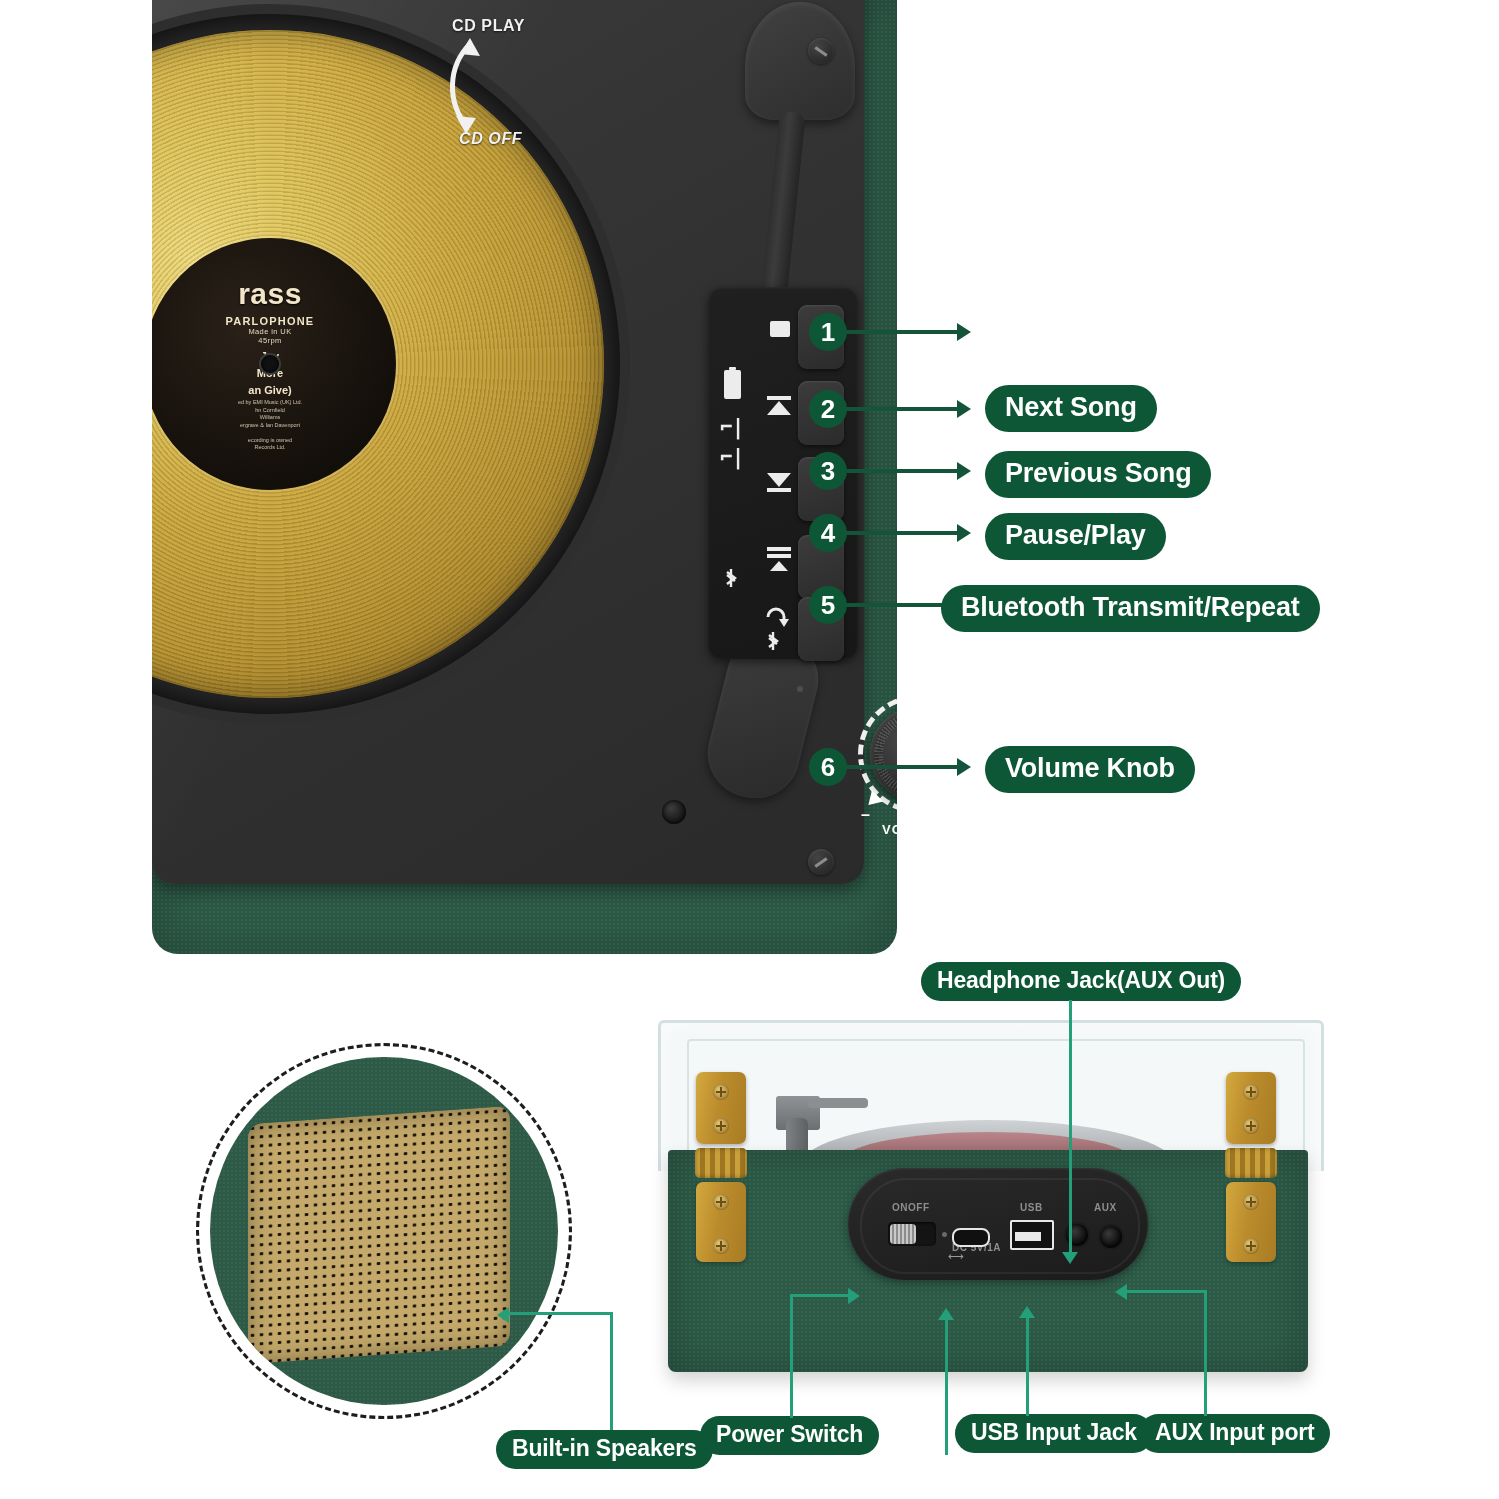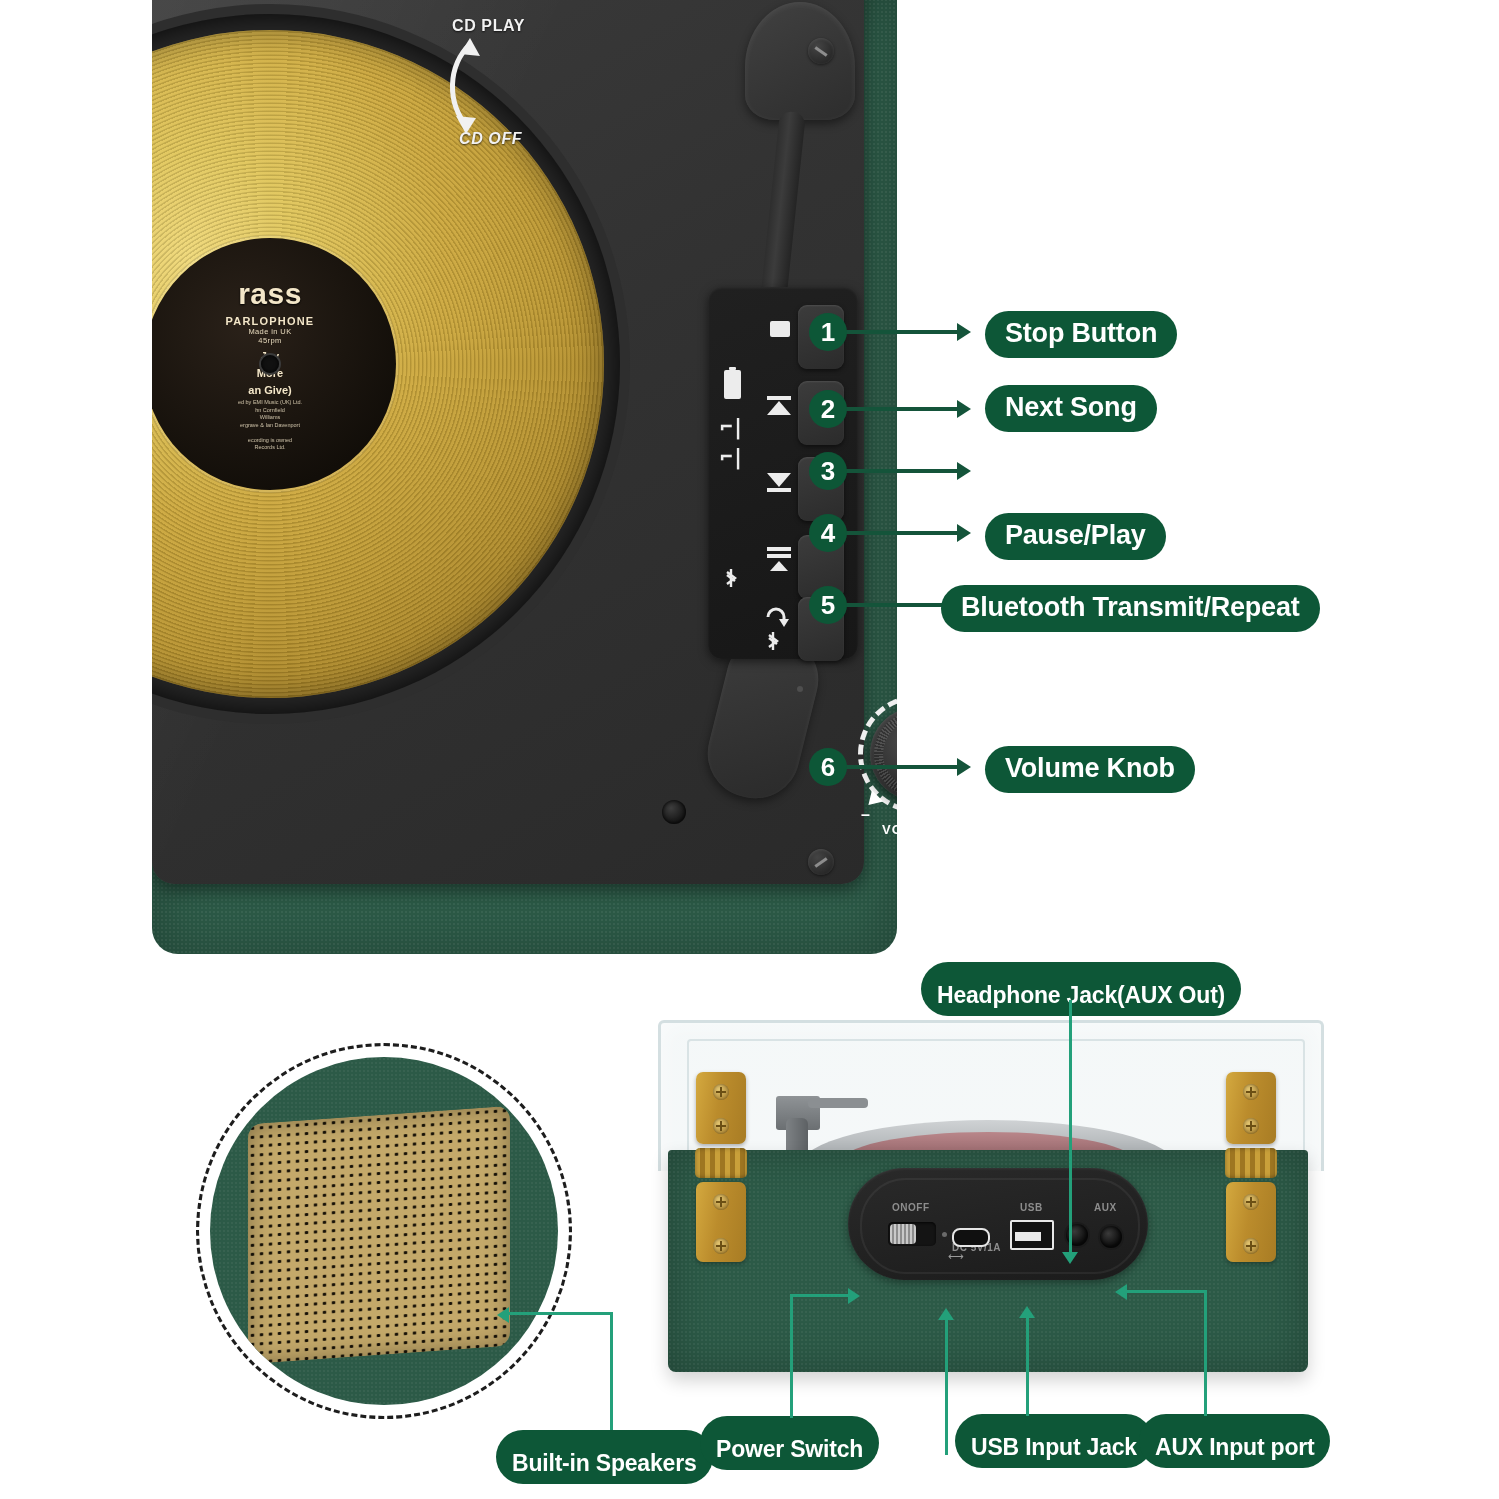--- a/index.html
+++ b/index.html
@@ -7,21 +7,21 @@
        font-family:"Liberation Sans",sans-serif;}
 
   .stage{position:absolute;inset:0;}
 
   
   .pill{position:absolute;background:#0d5737;color:#ffffff;
         border-radius:999px;font-weight:bold;white-space:nowrap;
         display:flex;align-items:center;justify-content:center;
         letter-spacing:-.2px;}
   .pill.top{font-size:27px;padding:7px 20px 9px;}
-  .pill.bot{font-size:23px;padding:20px 16px 7px;}
+  .pill.bot{font-size:23px;padding:5px 16px 7px;}
 
   
   .num{position:absolute;width:38px;height:38px;border-radius:50%;
        background:#0d5737;color:#fff;font-size:26px;font-weight:bold;
        display:flex;align-items:center;justify-content:center;z-index:9;}
 
   
   .lineH{position:absolute;height:4px;background:#14543a;}
   .lineV{position:absolute;width:3px;background:#23a07a;}
   .lineHt{position:absolute;height:3px;background:#23a07a;}
@@ -346,30 +346,30 @@
     <div class="voltri" style="left:713px;top:800px;transform:rotate(-135deg);"></div>
 
     <div class="volsign" style="left:709px;top:812px;">–</div>
 
     <div class="vollabel" style="left:730px;top:828px;">VOLUME</div>
   </div>
 
   <div class="num" style="left:809px;top:313px;">1</div>
   <div class="lineH" style="left:843px;top:330px;width:120px;"></div>
   <div class="arrowR" style="left:957px;top:323px;"></div>
-  <div class="pill top" style="left:985px;top:311px;">Stop Button</div>
 
   <div class="num" style="left:809px;top:390px;">2</div>
   <div class="lineH" style="left:843px;top:407px;width:120px;"></div>
   <div class="arrowR" style="left:957px;top:400px;"></div>
   <div class="pill top" style="left:985px;top:385px;">Next Song</div>
 
   <div class="num" style="left:809px;top:452px;">3</div>
   <div class="lineH" style="left:843px;top:469px;width:120px;"></div>
   <div class="arrowR" style="left:957px;top:462px;"></div>
+  <div class="pill top" style="left:985px;top:451px;">Previous Song</div>
 
   <div class="num" style="left:809px;top:514px;">4</div>
   <div class="lineH" style="left:843px;top:531px;width:120px;"></div>
   <div class="arrowR" style="left:957px;top:524px;"></div>
   <div class="pill top" style="left:985px;top:513px;">Pause/Play</div>
 
   <div class="num" style="left:809px;top:586px;">5</div>
   <div class="lineH" style="left:843px;top:603px;width:120px;"></div>
   <div class="arrowR" style="left:957px;top:596px;"></div>
   <div class="pill top" style="left:941px;top:585px;">Bluetooth Transmit/Repeat</div>

